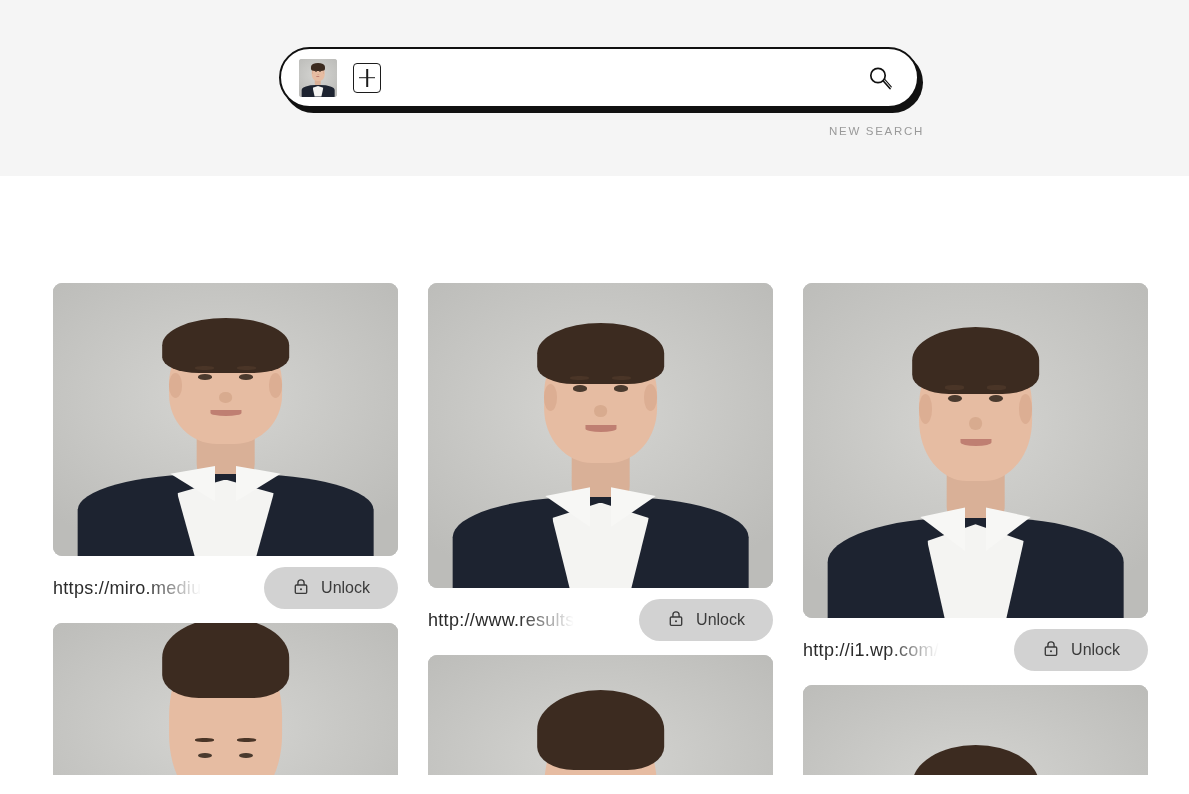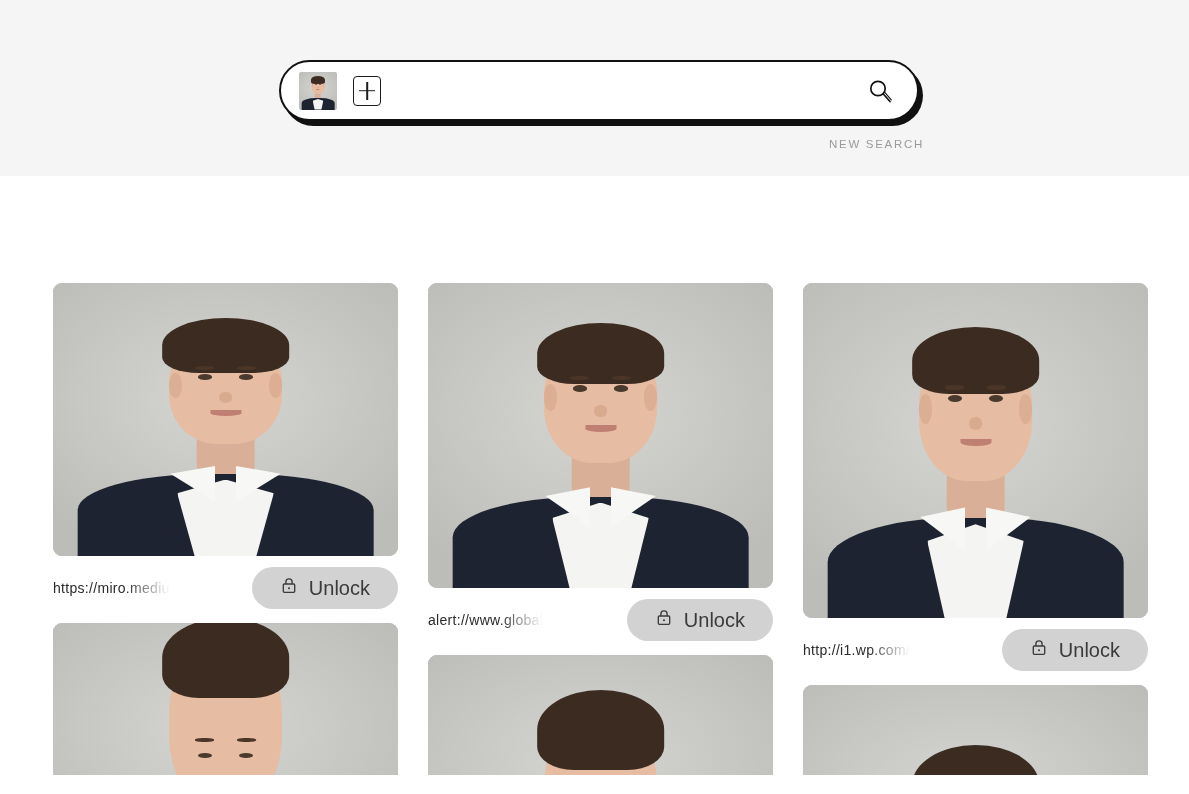--- a/index.html
+++ b/index.html
@@ -17,21 +17,20 @@
     height: 176px;
     background: #f5f5f5;
   }
 
   .searchbar-wrap {
     position: absolute;
     left: 279px;
     top: 47px;
     width: 645px;
     height: 65px;
-    margin-top: 13px;
   }
   .searchbar {
     position: absolute;
     left: 0; top: 0;
     width: 640px;
     height: 61px;
     background: #ffffff;
     border: 2px solid #111111;
     border-radius: 34px;
     box-shadow: 4px 5px 0 0 #111111;
@@ -153,40 +152,40 @@
     display: block;
   }
   .meta {
     display: flex;
     align-items: center;
     justify-content: space-between;
     margin-top: 11px;
     height: 42px;
   }
   .url {
-    font-size: 14px;
+    font-size: 18px;
     color: #2b2b2b;
     letter-spacing: 0.3px;
     white-space: nowrap;
     overflow: hidden;
     max-width: 175px;
     -webkit-mask-image: linear-gradient(to right, #000 62%, rgba(0,0,0,0.08) 97%, transparent 100%);
     mask-image: linear-gradient(to right, #000 62%, rgba(0,0,0,0.08) 97%, transparent 100%);
   }
   .unlock-btn {
     display: inline-flex;
     align-items: center;
     gap: 11px;
     height: 42px;
     padding: 0 28px;
     border: none;
     border-radius: 21px;
     background: #d2d2d2;
     color: #3b3b3b;
-    font-size: 20px;
+    font-size: 16px;
     cursor: pointer;
     font-family: "Liberation Sans", sans-serif;
   }
 
   
   .portrait { position: absolute; inset: 0; background: #c9c9c7; }
   .p-bg {
     position: absolute; inset: 0;
     background:
       radial-gradient(ellipse 70% 60% at 48% 42%, #d5d5d2 0%, #c6c6c3 60%, #bcbcb9 100%);
@@ -453,21 +452,21 @@
             <div class="p-ear-r"></div>
           <div class="p-brow-l"></div>
             <div class="p-brow-r"></div>
           <div class="p-eye-l"></div>
             <div class="p-eye-r"></div>
           <div class="p-nose"></div>
             <div class="p-mouth"></div>
         </div>
       </div>
       <div class="meta">
-        <span class="url">alert://www.global</span>
+        <span class="url">http://www.results</span>
         <button class="unlock-btn">
           <span>
             <svg width="18" height="19" viewBox="0 0 18 19" fill="none">
               <rect x="3.3" y="8" width="11.4" height="8.4" rx="1.1" stroke="#3b3b3b" stroke-width="1.35"></rect>
               <path d="M5.9 8V5.9a3.1 3.1 0 016.2 0V8" stroke="#3b3b3b" stroke-width="1.35"></path>
               <circle cx="9" cy="12.2" r="1.05" fill="#3b3b3b"></circle>
             </svg>
           </span>
           <span>Unlock</span>
         </button>

